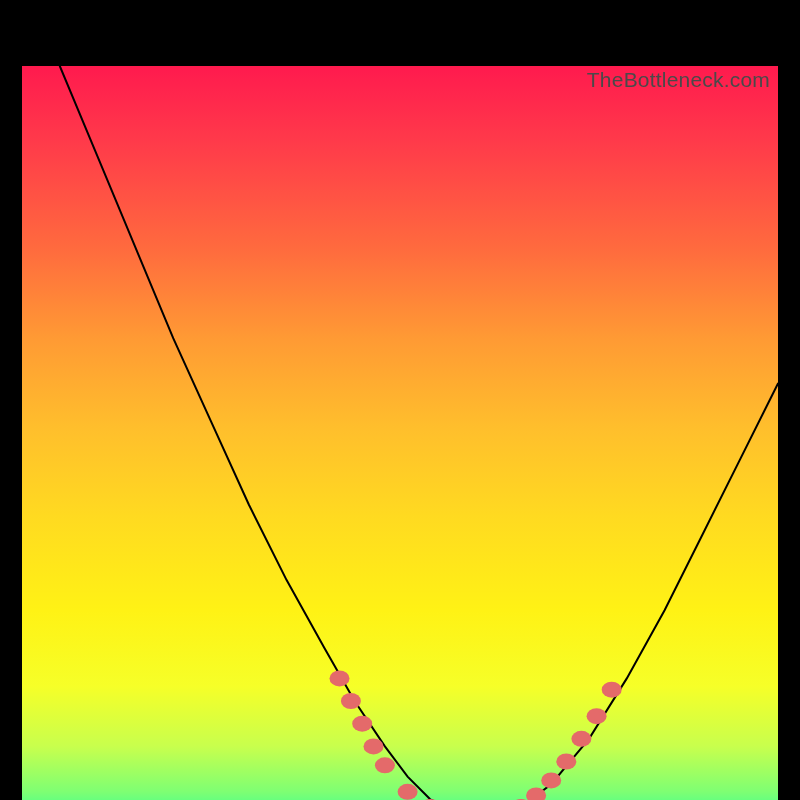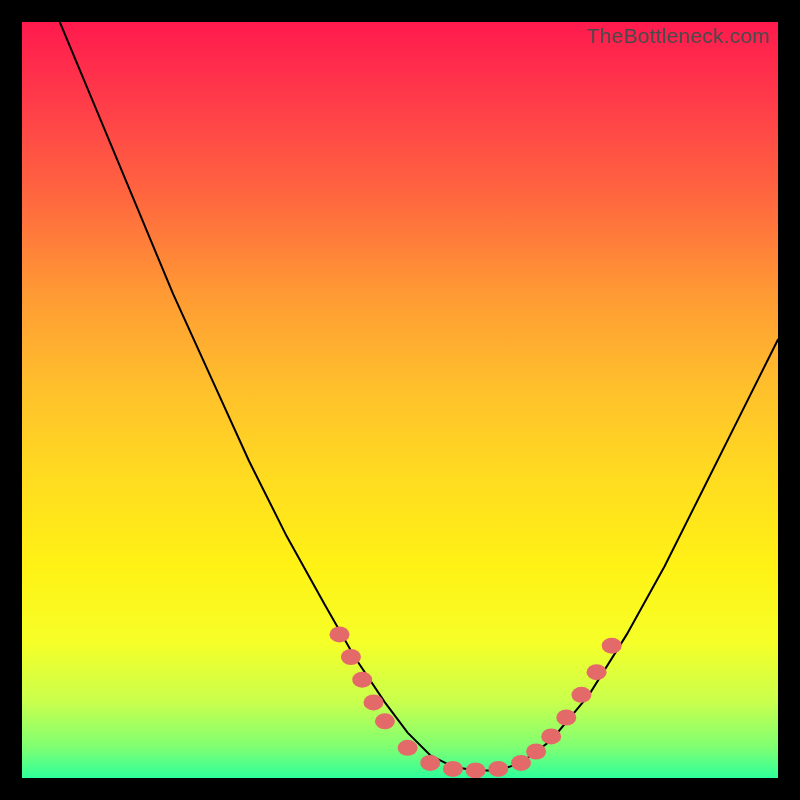--- a/index.html
+++ b/index.html
@@ -9,20 +9,21 @@
     height: 800px;
     background: #000000;
     overflow: hidden;
     font-family: Arial, Helvetica, sans-serif;
   }
   .frame {
     position: relative;
     width: 800px;
     height: 604px;
     background: #000000;
+    margin-top: 44px;
   }
   .plot-area {
     position: absolute;
     left: 22px;
     top: 22px;
     width: 756px;
     height: 756px;
     background: linear-gradient(to bottom,
       #ff1a4e 0%,
       #ff3a4a 10%,

